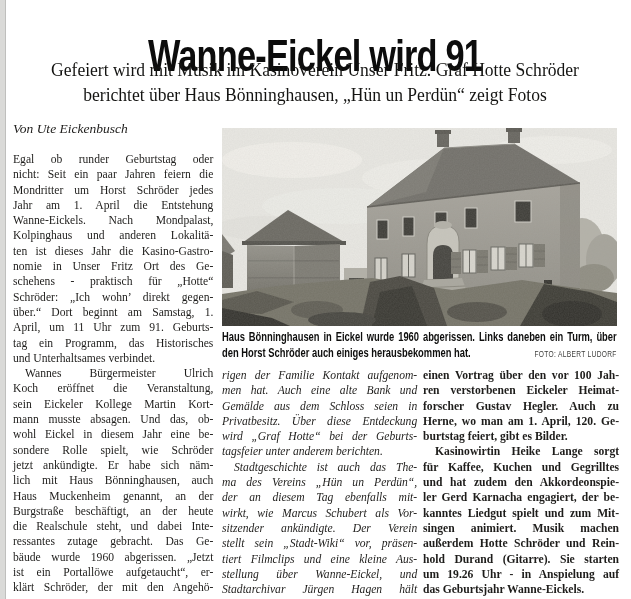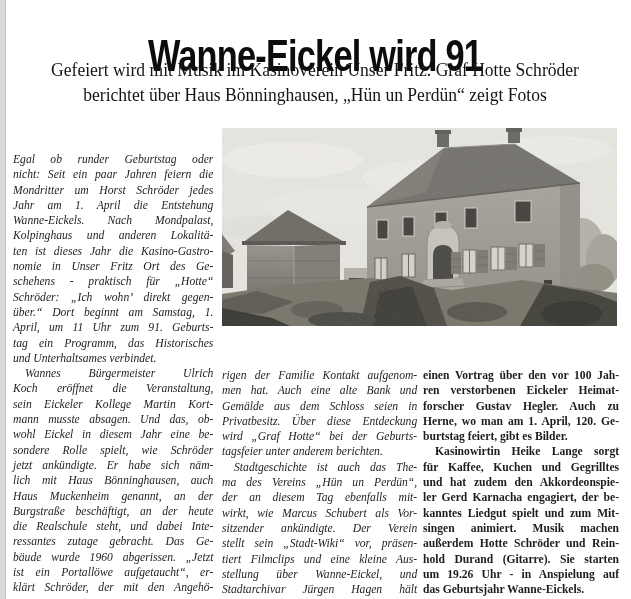--- a/index.html
+++ b/index.html
@@ -40,20 +40,21 @@
 
   <div class="scan-edge"></div>
 
   <h1 class="headline">Wanne-Eickel wird 91</h1>
 
   <div class="subtitle">
     <div class="sline">Gefeiert wird mit Musik im Kasinoverein Unser Fritz. Graf Hotte Schröder</div>
     <div class="sline">berichtet über Haus Bönninghausen, „Hün un Perdün“ zeigt Fotos</div>
   </div>
 
+  <div class="byline">Von Ute Eickenbusch</div>
 
   <figure class="photo" style="margin:0;">
     <svg width="395" height="198" viewBox="0 0 395 198" xmlns="http://www.w3.org/2000/svg">
       <defs>
         <linearGradient id="twg" x1="0" y1="0" x2="0" y2="1">
           <stop offset="0" stop-color="#94928a"></stop>
             <stop offset="1" stop-color="#6d6b63"></stop>
         </linearGradient>
         <linearGradient id="wallg" x1="0" y1="0" x2="0" y2="1">
           <stop offset="0" stop-color="#a7a49c"></stop>
@@ -173,22 +174,31 @@
         <ellipse cx="350" cy="186" rx="30" ry="13" fill="#32312c"></ellipse>
         <ellipse cx="95" cy="182" rx="26" ry="9" fill="#605e55"></ellipse>
         <ellipse cx="255" cy="184" rx="30" ry="10" fill="#55534b"></ellipse>
         <ellipse cx="120" cy="192" rx="34" ry="8" fill="#474640"></ellipse>
       </g>
 
       <rect x="0" y="0" width="395" height="198" filter="url(#grain)" opacity="0.5"></rect>
     </svg>
   </figure>
 
-
-  <div id="col1" class="col" style="left:13px;top:151px;width:200px;font-style:italic;">
+  <div class="caption">
+    <div class="caption-inner">
+      <div class="cap-line1">Haus Bönninghausen in Eickel wurde 1960 abgerissen. Links daneben ein Turm, über</div>
+      <div class="cap-line2">
+        <span>den Horst Schröder auch einiges herausbekommen hat.</span>
+        <span class="credit">FOTO: ALBERT LUDORF</span>
+      </div>
+    </div>
+  </div>
+
+  <div id="col1" class="col" style="left:13px;top:151px;width:200px;">
     <div class="col-inner">
         <div class="line">Egal ob runder Geburtstag oder</div>
         <div class="line">nicht: Seit ein paar Jahren feiern die</div>
         <div class="line">Mondritter um Horst Schröder jedes</div>
         <div class="line">Jahr am 1. April die Entstehung</div>
         <div class="line">Wanne-Eickels. Nach Mondpalast,</div>
         <div class="line">Kolpinghaus und anderen Lokalitä-</div>
         <div class="line">ten ist dieses Jahr die Kasino-Gastro-</div>
         <div class="line">nomie in Unser Fritz Ort des Ge-</div>
         <div class="line">schehens - praktisch für „Hotte“</div>

